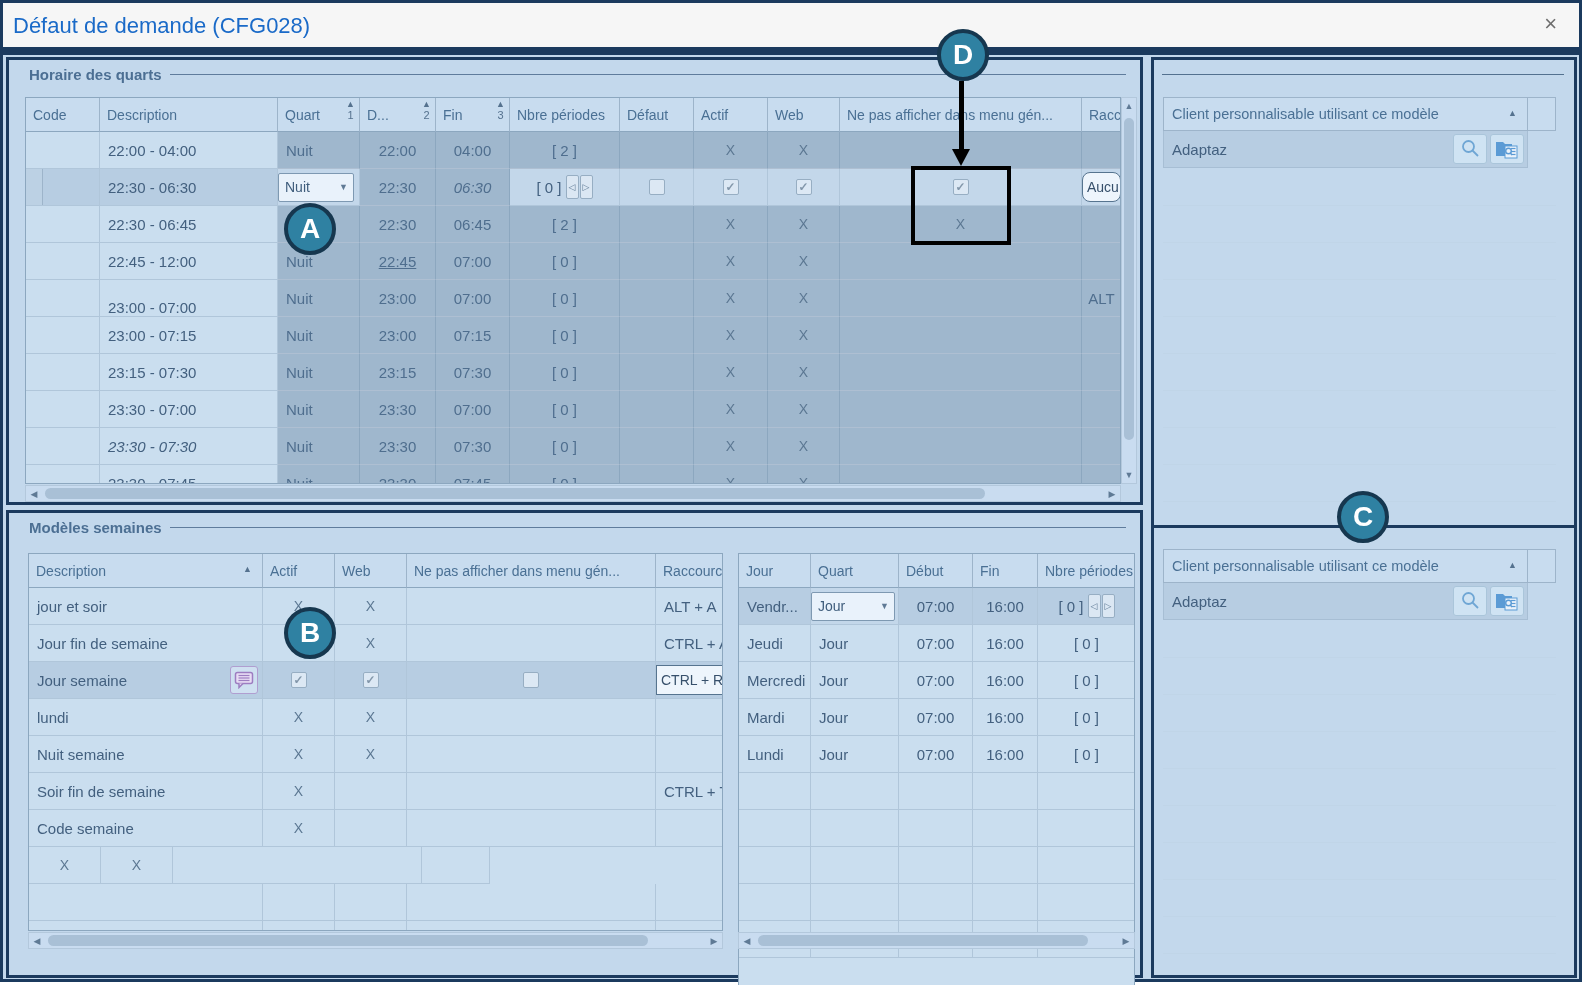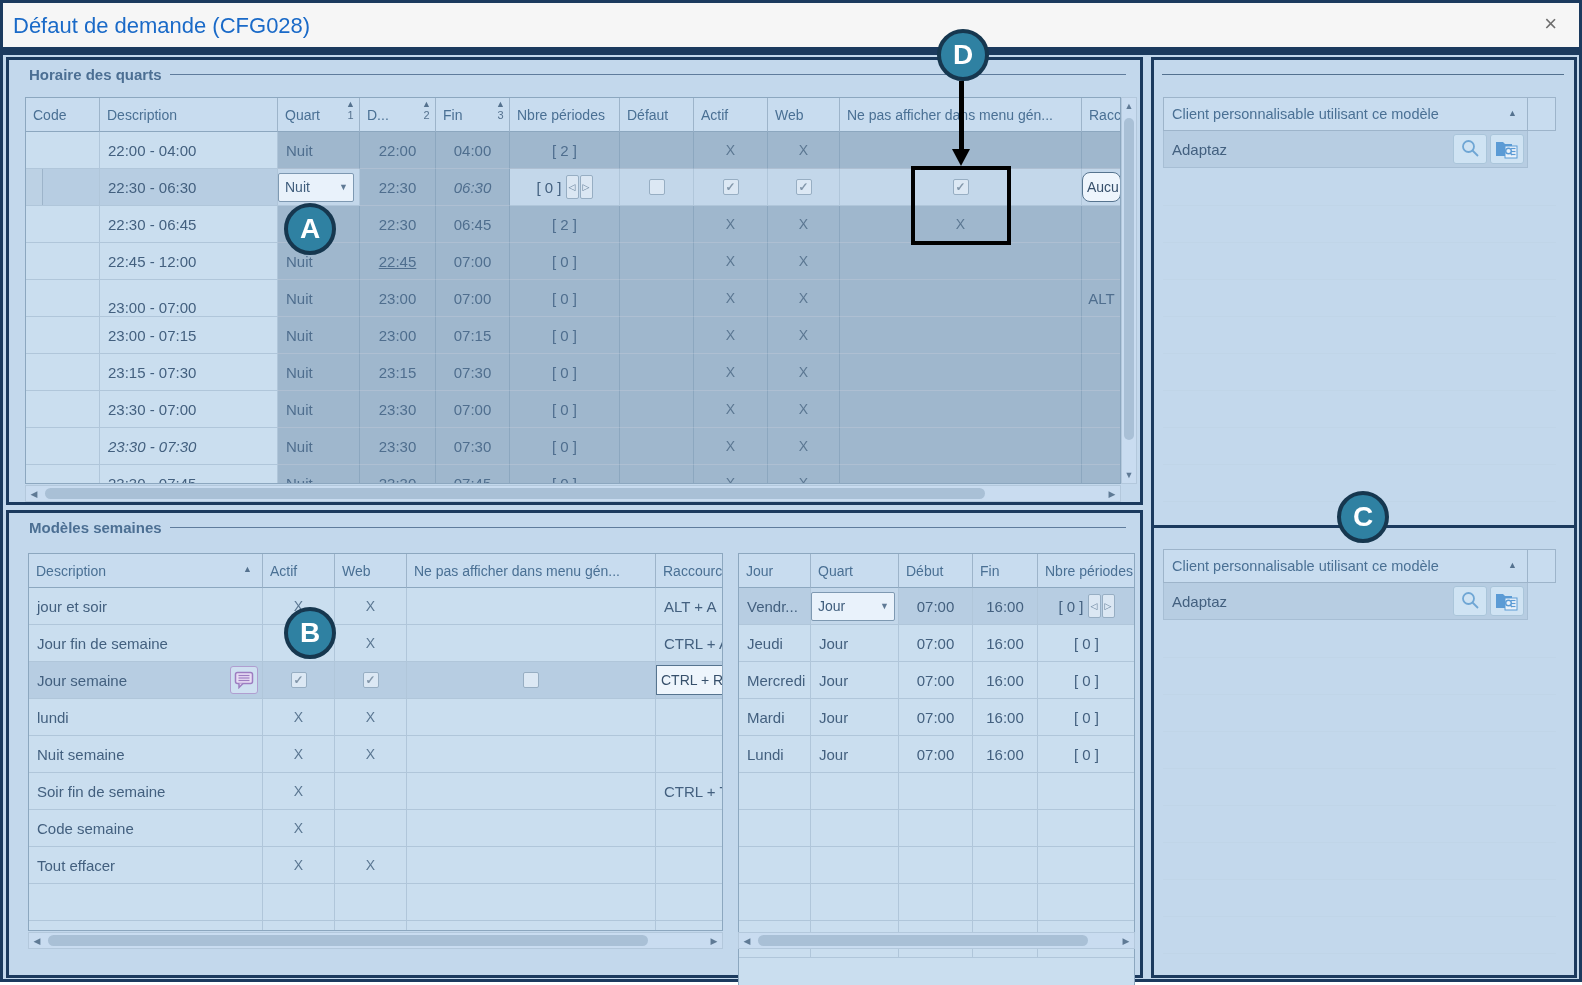--- a/index.html
+++ b/index.html
@@ -587,23 +587,20 @@
             <span class="txt">Code semaine</span>
           </div>
           <div class="gcell" style="width: 72px;">
             <div class="x-mark">X</div>
           </div>
           <div class="gcell" style="width: 72px;"></div>
           <div class="gcell" style="width: 249px;"></div>
           <div class="gcell" style="width: 68px;"></div>
         </div>
         <div class="grow">
-          <div class="gcell" style="width: 234px;">
-            <span class="txt">Tout effacer</span>
-          </div>
           <div class="gcell" style="width: 72px;">
             <div class="x-mark">X</div>
           </div>
           <div class="gcell" style="width: 72px;">
             <div class="x-mark">X</div>
           </div>
           <div class="gcell" style="width: 249px;"></div>
           <div class="gcell" style="width: 68px;"></div>
         </div>
         <div class="grow">

